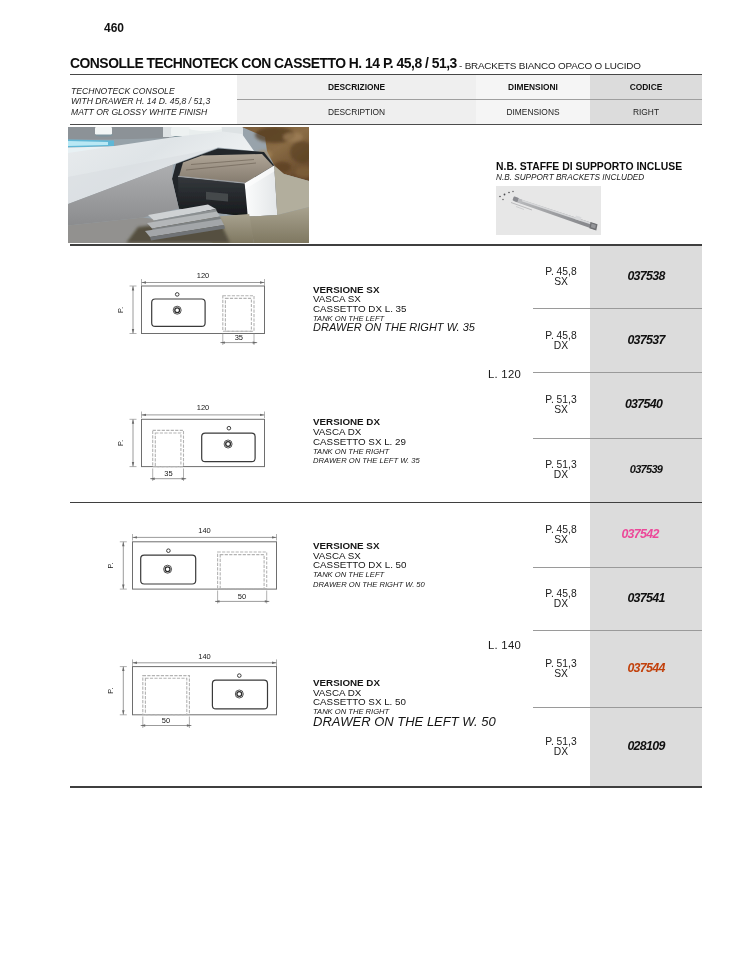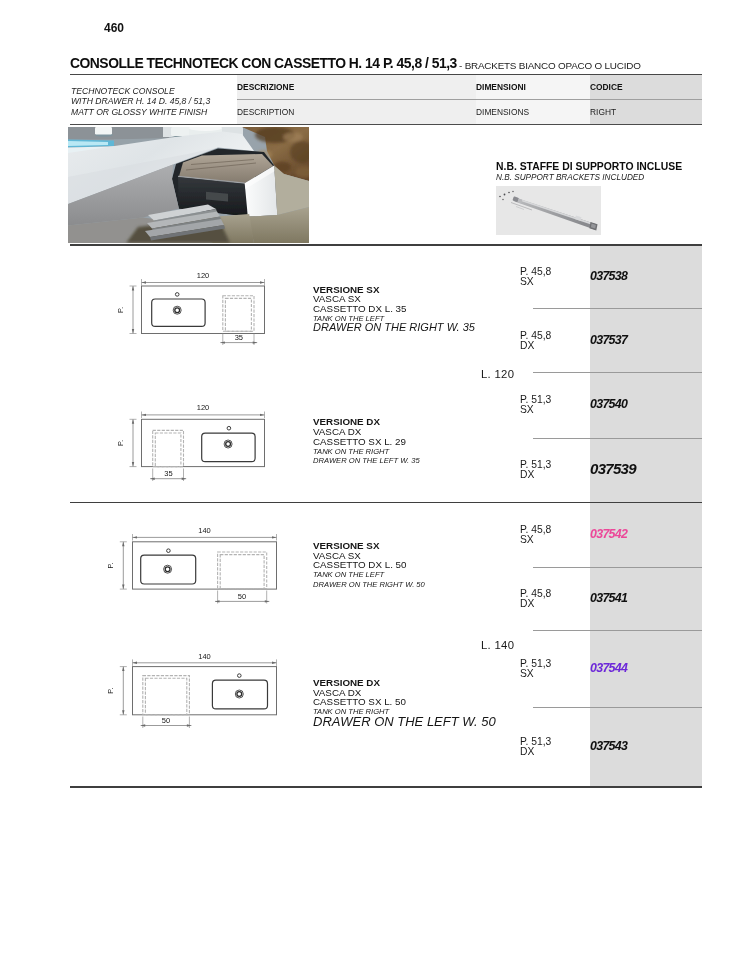--- a/index.html
+++ b/index.html
@@ -1,17 +1,17 @@
 <!DOCTYPE html>
 <html><head><meta charset="utf-8">
 <style>
 html,body{margin:0;padding:0}
 body{width:742px;height:958px;background:#fff;font-family:"Liberation Sans",sans-serif;position:relative;overflow:hidden}
 .abs{position:absolute}
-.ctr{}
+.ctr{text-align:center}
 </style></head>
 <body>
 
 <div class="abs" style="left:104px;top:20.7px;font-size:12px;font-weight:bold;color:#111">460</div>
 
 <div class="abs" style="left:70px;top:55px;font-size:15.2px;line-height:15px;font-weight:bold;color:#0d0d0d;letter-spacing:-0.55px;white-space:nowrap;transform:scaleX(0.915);transform-origin:0 0">CONSOLLE TECHNOTECK CON CASSETTO H. 14 P. 45,8 / 51,3</div>
 
 <div class="abs" style="left:459px;top:59.9px;font-size:9.9px;line-height:11px;color:#222;white-space:nowrap;letter-spacing:-0.2px">- BRACKETS BIANCO OPACO O LUCIDO</div>
 
 <div class="abs" style="left:70px;top:74px;width:632px;height:1px;background:#474747"></div>
@@ -57,25 +57,25 @@
 <div class="abs ctr" style="left:520px;top:395px;width:82px;font-size:10.3px;color:#1a1a1a;line-height:10px">P. 51,3<br>SX</div>
 <div class="abs ctr" style="left:520px;top:460px;width:82px;font-size:10.3px;color:#1a1a1a;line-height:10px">P. 51,3<br>DX</div>
 <div class="abs ctr" style="left:520px;top:524.5px;width:82px;font-size:10.3px;color:#1a1a1a;line-height:10px">P. 45,8<br>SX</div>
 <div class="abs ctr" style="left:520px;top:588.5px;width:82px;font-size:10.3px;color:#1a1a1a;line-height:10px">P. 45,8<br>DX</div>
 <div class="abs ctr" style="left:520px;top:658.5px;width:82px;font-size:10.3px;color:#1a1a1a;line-height:10px">P. 51,3<br>SX</div>
 <div class="abs ctr" style="left:520px;top:737px;width:82px;font-size:10.3px;color:#1a1a1a;line-height:10px">P. 51,3<br>DX</div>
 
 <div class="abs ctr" style="left:590px;top:270.3px;width:112px;font-size:12.4px;line-height:12px;font-weight:bold;font-style:italic;color:#101010;letter-spacing:-0.7px">037538</div>
 <div class="abs ctr" style="left:590px;top:333.8px;width:112px;font-size:12.4px;line-height:12px;font-weight:bold;font-style:italic;color:#101010;letter-spacing:-0.7px">037537</div>
 <div class="abs ctr" style="left:590px;top:398.3px;width:107px;font-size:12.4px;line-height:12px;font-weight:bold;font-style:italic;color:#101010;letter-spacing:-0.7px">037540</div>
-<div class="abs ctr" style="left:590px;top:463.3px;width:112px;font-size:15px;line-height:12px;font-weight:bold;font-style:italic;color:#101010;letter-spacing:-0.7px">037539</div>
+<div class="abs ctr" style="left:590px;top:463.3px;width:112px;font-size:11px;line-height:12px;font-weight:bold;font-style:italic;color:#101010;letter-spacing:-0.7px">037539</div>
 <div class="abs ctr" style="left:590px;top:527.8px;width:100px;font-size:12.4px;line-height:12px;font-weight:bold;font-style:italic;color:#ec4899;letter-spacing:-0.7px">037542</div>
 <div class="abs ctr" style="left:590px;top:591.8px;width:112px;font-size:12.4px;line-height:12px;font-weight:bold;font-style:italic;color:#101010;letter-spacing:-0.7px">037541</div>
-<div class="abs ctr" style="left:590px;top:661.8px;width:112px;font-size:12.4px;line-height:12px;font-weight:bold;font-style:italic;color:#6d28d9;letter-spacing:-0.7px">037544</div>
-<div class="abs ctr" style="left:590px;top:740.3px;width:112px;font-size:12.4px;line-height:12px;font-weight:bold;font-style:italic;color:#101010;letter-spacing:-0.7px">037543</div>
+<div class="abs ctr" style="left:590px;top:661.8px;width:112px;font-size:12.4px;line-height:12px;font-weight:bold;font-style:italic;color:#c2410c;letter-spacing:-0.7px">037544</div>
+<div class="abs ctr" style="left:590px;top:740.3px;width:112px;font-size:12.4px;line-height:12px;font-weight:bold;font-style:italic;color:#101010;letter-spacing:-0.7px">028109</div>
 
 <div class="abs ctr" style="left:481px;top:369.2px;width:47px;font-size:11.3px;line-height:11px;letter-spacing:0.3px;color:#1a1a1a">L. 120</div>
 
 <div class="abs ctr" style="left:481px;top:640.1px;width:47px;font-size:11.3px;line-height:11px;letter-spacing:0.3px;color:#1a1a1a">L. 140</div>
 
 <div class="abs" style="left:313px;top:284.6px;color:#151515;white-space:nowrap">
     <div style="font-size:9.8px;line-height:9.7px;font-weight:bold">VERSIONE SX</div>
     <div style="font-size:9.8px;line-height:9.7px">VASCA SX</div>
     <div style="font-size:9.8px;line-height:9.7px">CASSETTO DX L. 35</div>
     <div style="font-size:7.6px;line-height:9.7px;font-style:italic">TANK ON THE LEFT</div>

